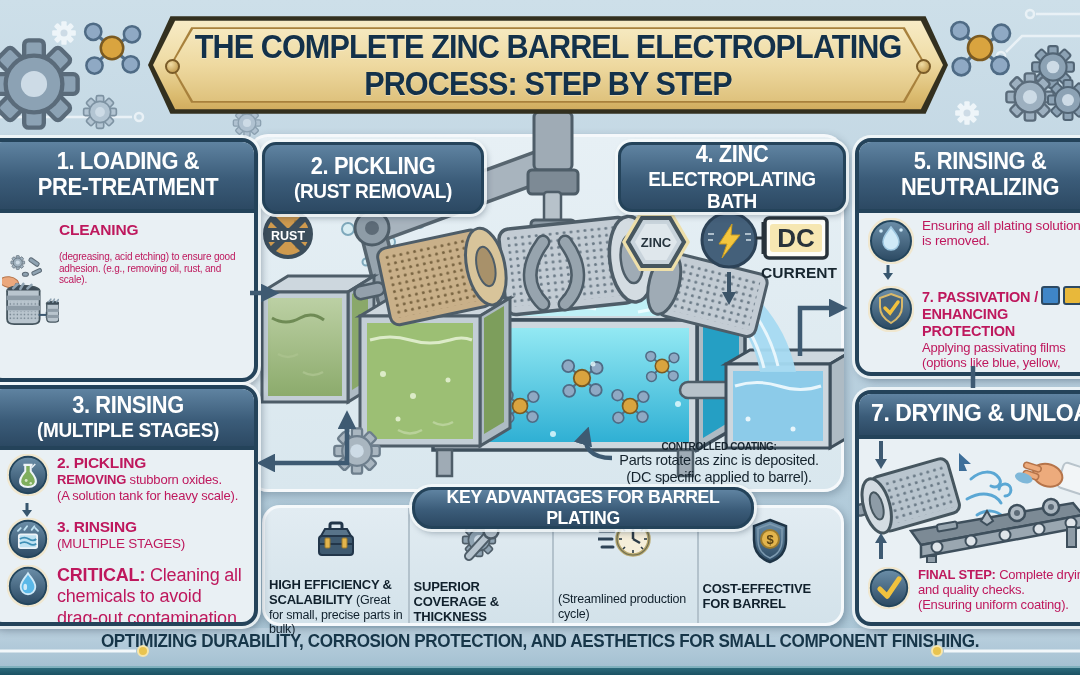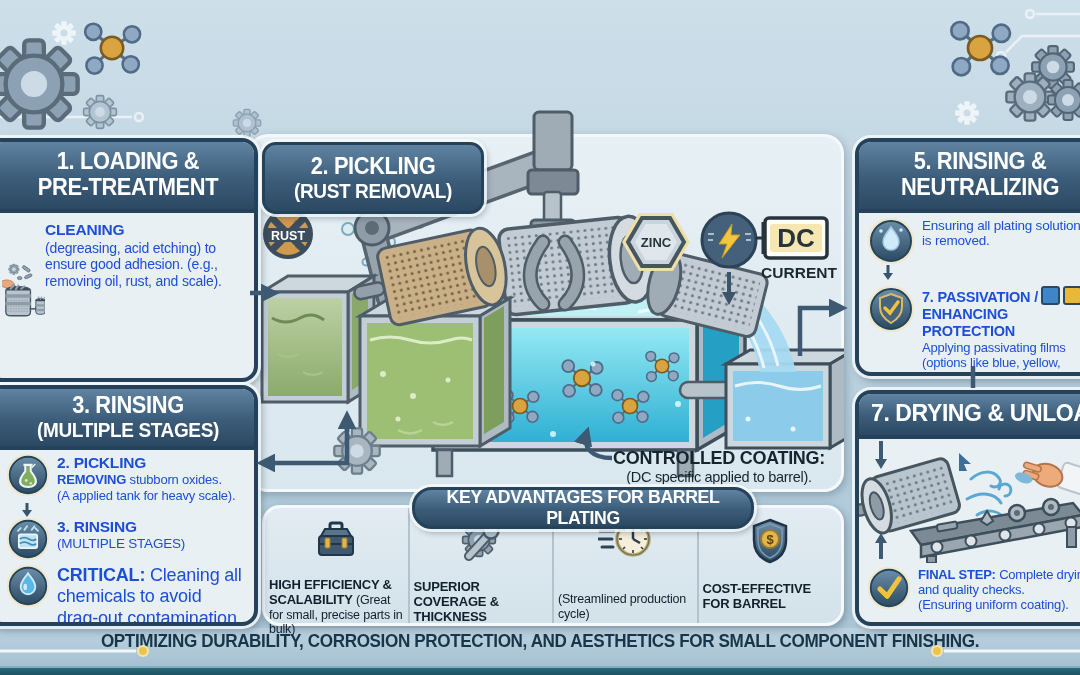--- a/index.html
+++ b/index.html
@@ -27,31 +27,31 @@
     font-weight:800;line-height:1.12;letter-spacing:-.4px;}
   .hl1{font-size:23px;transform:scaleX(.95);}
   .hl2{font-size:20px;transform:scaleX(.95);}
   .pill-hdr{position:absolute;z-index:5;border-radius:14px;border:3px solid #24435a;
     background:linear-gradient(180deg,#5f83a1 0%,#3b5c79 55%,#2c4963 100%);
     box-shadow:0 0 0 3px rgba(246,250,252,.85),2px 3px 7px rgba(15,35,55,.4);
     color:#fff;font-weight:800;text-align:center;display:flex;flex-direction:column;justify-content:center;
     line-height:1.1;letter-spacing:-.4px;}
   .body-row{display:flex;gap:7px;padding:5px 8px 0 8px;align-items:flex-start;}
   .icol{flex:0 0 48px;display:flex;justify-content:center;}
-  .txt{color:#1d4ed8;font-size:13.5px;line-height:1.18;letter-spacing:-.2px;}
+  .txt{color:#be185d;font-size:13.5px;line-height:1.18;letter-spacing:-.2px;}
   .txt .tt{font-weight:800;font-size:15.5px;}
   .b{font-weight:800;}
   .arrow-row{height:17px;padding-left:22px;}
   .sq{display:inline-block;width:15px;height:15px;border:2px solid #2c4963;border-radius:3px;vertical-align:-3px;margin-left:3px;}
   
   .zone{position:absolute;left:248px;top:134px;width:596px;height:358px;z-index:2;}
   .zone-bg{position:absolute;inset:0;background:linear-gradient(180deg,#e7f0f5,#d9e7ee);
     border:3px solid rgba(247,250,252,.9);border-radius:20px;box-shadow:2px 3px 8px rgba(15,35,55,.25);}
   .note{position:absolute;right:4px;bottom:6px;width:242px;text-align:center;color:#16242e;z-index:3;}
-  .note .nt{font-weight:800;font-size:18px;letter-spacing:-.3px;}
+  .note .nt{font-weight:800;font-size:10px;letter-spacing:-.3px;}
   .note .nl{font-size:14.5px;line-height:1.18;letter-spacing:-.3px;}
   
   .adv{position:absolute;left:262px;top:505px;width:576px;height:115px;z-index:3;
     background:linear-gradient(180deg,#e2ecf2,#d3e2ea);border:3px solid rgba(247,250,252,.95);
     border-radius:18px;box-shadow:2px 3px 8px rgba(15,35,55,.3);display:flex;align-items:stretch;}
   .adv-pill{left:412px;top:487px;width:336px;height:36px;border-radius:20px;font-size:19px;}
   .adv-col{flex:1 1 0;display:flex;flex-direction:column;align-items:center;justify-content:flex-start;
     padding:10px 4px 4px;position:relative;}
   .adv-col + .adv-col{border-left:2px solid #b3c2cc;}
   .adv-ic{height:46px;display:flex;align-items:center;}
@@ -137,20 +137,32 @@
     <use href="#molecule" x="82" y="18" width="60" height="60"></use>
     <use href="#gear" x="82" y="94" width="36" height="36" fill="#b3c5d3" stroke="#7d92a2" stroke-width="2"></use>
     <use href="#gear" x="232" y="108" width="30" height="30" fill="#b0c2d1" stroke="#8ba0b0" stroke-width="2"></use>
     <use href="#molecule" x="948" y="16" width="64" height="64"></use>
     <use href="#gear" x="1030" y="44" width="46" height="46" fill="#8ca2b4" stroke="#526575" stroke-width="2"></use>
     <use href="#gear" x="1004" y="71" width="52" height="52" fill="#9db0c0" stroke="#5a6b7a" stroke-width="2"></use>
     <use href="#gear" x="1046" y="78" width="44" height="44" fill="#8ca2b4" stroke="#526575" stroke-width="2"></use>
     <use href="#gear" x="954" y="100" width="26" height="26" fill="#eef5f9" stroke="none"></use>
   </svg>
 
+  <div class="banner">
+    <div class="l b1"></div>
+      <div class="l b2"></div>
+      <div class="l b3"></div>
+      <div class="l b4"></div>
+    <div class="rivet" style="left:17px"></div>
+    <div class="rivet" style="right:17px"></div>
+    <div class="banner-text">
+      <div>THE COMPLETE ZINC BARREL ELECTROPLATING</div>
+      <div>PROCESS: STEP BY STEP</div>
+    </div>
+  </div>
 
   <div class="zone">
     <div class="zone-bg"></div>
     <svg class="zsvg" width="596" height="382" viewBox="0 -24 596 382">
 
       <g fill="#d8edf3" stroke="#7fa9bc" stroke-width="2">
         <circle cx="100" cy="95" r="6"></circle>
           <circle cx="125" cy="73" r="4"></circle>
           <circle cx="142" cy="108" r="5"></circle>
         <circle cx="160" cy="58" r="7"></circle>
@@ -317,29 +329,34 @@
         <line x1="515" y1="88" x2="515" y2="120" stroke="#28333b" stroke-width="3"></line>
         <rect x="517" y="84" width="62" height="40" rx="4" fill="#fdfdf8" stroke="#28333b" stroke-width="3.5"></rect>
         <rect x="522" y="90" width="52" height="28" rx="3" fill="#f6e7b2"></rect>
         <text x="548" y="113" text-anchor="middle" font-size="26" font-weight="800" fill="#28333b">DC</text>
         <text x="551" y="144" text-anchor="middle" font-size="15.5" font-weight="800" fill="#182730">CURRENT</text>
       </g>
     </svg>
 
     <div class="note">
       <div class="nt">CONTROLLED COATING:</div>
+      <div class="nl">Parts rotate as zinc is deposited.</div>
       <div class="nl">(DC specific applied to barrel).</div>
     </div>
   </div>
 
   <div class="pill-hdr" style="left:262px;top:142px;width:216px;height:66px">
     <div class="hl1">2. PICKLING</div>
     <div class="hl2">(RUST REMOVAL)</div>
   </div>
 
+  <div class="pill-hdr" style="left:618px;top:142px;width:222px;height:64px">
+    <div class="hl1">4. ZINC</div>
+    <div class="hl2">ELECTROPLATING BATH</div>
+  </div>
 
   <div class="panel" style="left:-14px;top:138px;width:264px;height:236px">
     <div class="panel-hdr" style="padding-left:14px">
       <div class="hl1">1. LOADING &amp;</div>
       <div class="hl1">PRE-TREATMENT</div>
     </div>
     <div style="display:flex;padding:4px 6px 0 12px">
       <svg width="112" height="146" viewBox="0 0 112 146">
         <use href="#gear" x="16" y="4" width="30" height="30" fill="#9fb0bd" stroke="#5d6b77" stroke-width="2"></use>
         <g fill="#8fa3b2" stroke="#5d6b77" stroke-width="2">
@@ -361,21 +378,21 @@
         <g transform="translate(88,96)">
           <ellipse cx="12" cy="4" rx="13" ry="5" fill="#3e4d58" stroke="#46565f" stroke-width="2"></ellipse>
           <path d="M4 0 l4 -5 M12 1 l3 -6 M19 0 l4 -4" stroke="#8fa3b2" stroke-width="3" stroke-linecap="round"></path>
           <path d="M0 6 L0 34 q0 6 7 6 h10 q7 0 7 -6 L24 6" fill="#b9c5ce" stroke="#46565f" stroke-width="2.5"></path>
           <rect x="0" y="14" width="24" height="6" fill="#8e9ca7"></rect>
             <rect x="0" y="26" width="24" height="6" fill="#8e9ca7"></rect>
         </g>
       </svg>
       <div class="txt" style="padding-top:4px">
         <span class="tt">CLEANING</span>
-        <div style="margin-top:1px;font-size:14px">(degreasing, acid etching) to ensure good adhesion. (e.g., removing oil, rust, and scale).</div>
+        <div style="margin-top:12px;font-size:10px">(degreasing, acid etching) to ensure good adhesion. (e.g., removing oil, rust, and scale).</div>
       </div>
     </div>
   </div>
 
   <div class="panel" style="left:855px;top:138px;width:242px;height:230px">
     <div class="panel-hdr">
       <div class="hl1">5. RINSING &amp;</div>
       <div class="hl1">NEUTRALIZING</div>
     </div>
     <div class="body-row">
@@ -428,21 +445,21 @@
           <path d="M20 12 L20 19 C14 26 13 31 16 34 C19 37 27 37 30 34 C33 31 32 26 26 19 L26 12 Z" fill="#7fae5e" stroke="#eef4f8" stroke-width="2.2"></path>
           <line x1="18" y1="12" x2="28" y2="12" stroke="#eef4f8" stroke-width="2.5"></line>
           <circle cx="21" cy="29" r="1.6" fill="#d8e8c8"></circle>
             <circle cx="26" cy="32" r="1.3" fill="#d8e8c8"></circle>
           <line x1="27" y1="15" x2="31" y2="11" stroke="#eef4f8" stroke-width="1.5"></line>
         </svg>
       </span>
       <div class="txt" style="font-size:13px">
         <span class="tt" style="font-size:15.5px">2. PICKLING</span>
         <div><span class="b">REMOVING</span><span> stubborn oxides.</span></div>
-        <div>(A applied tank for heavy scale).</div>
+        <div>(A solution tank for heavy scale).</div>
       </div>
     </div>
     <div class="arrow-row" style="padding-left:30px;height:15px">
       <svg width="14" height="15">
           <line x1="7" y1="0" x2="7" y2="8" stroke="#37566e" stroke-width="3"></line>
           <polygon points="2,7 12,7 7,14" fill="#37566e"></polygon>
         </svg>
     </div>
     <div class="body-row" style="padding-left:16px;padding-top:0">
       <span class="icol" style="flex-basis:44px">

